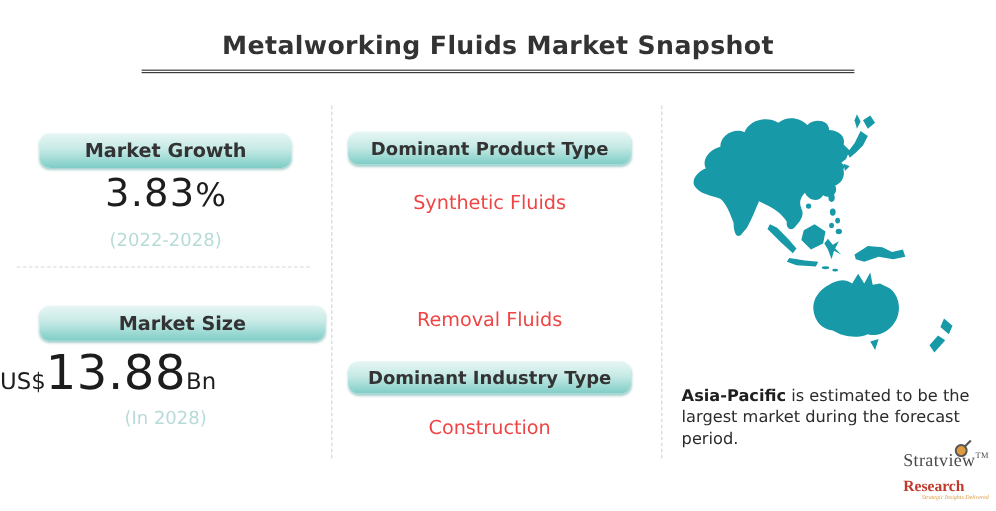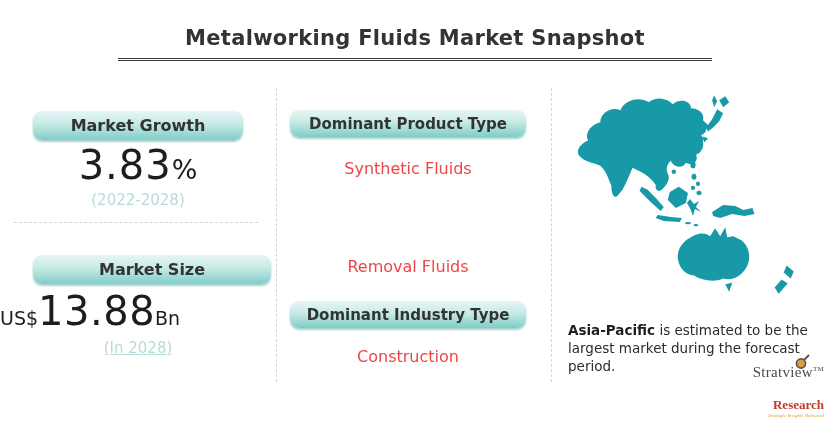--- a/index.html
+++ b/index.html
@@ -26,34 +26,34 @@
   .pill {
     display:flex; align-items:center; justify-content:center;
     background: linear-gradient(180deg, #e6f6f4 0%, #c7eae6 45%, #7ecdc6 100%);
     border-radius:9px;
     box-shadow: 0 1.5px 2px rgba(96,170,164,.55);
     color:var(--text-dark); font-weight:bold;
   }
   
   .pill-growth { position:absolute; left:33px; top:111px; width:210px; height:29px; font-size:16px; }
   .growth-value { position:absolute; left:0; top:142px; width:276px; text-align:center; color:#1d1d1d; }
-  .growth-value .num { font-size:40px; font-weight:500; letter-spacing:1px; }
+  .growth-value .num { font-size:32px; font-weight:500; letter-spacing:1px; }
   .growth-value .unit { font-size:27px; font-weight:500; }
   .growth-period { position:absolute; left:0; top:191px; width:276px; text-align:center;
     font-size:15px; font-weight:500; color:var(--muted-teal); }
   .h-divider { position:absolute; left:14px; top:222px; width:244px; height:0;
     border-top:1.5px dashed #d2d7d7; }
   .pill-size { position:absolute; left:33px; top:255px; width:238px; height:29px; font-size:16px; }
   .size-value { position:absolute; left:0; top:288px; width:276px; text-align:center;
     display:flex; justify-content:flex-start; align-items:baseline; color:#1d1d1d; }
   .size-value .prefix { font-size:19px; font-weight:500; }
   .size-value .num { font-size:40px; font-weight:500; letter-spacing:.5px; }
   .size-value .suffix { font-size:19px; font-weight:500; }
   .size-period { position:absolute; left:0; top:339px; width:276px; text-align:center;
-    font-size:15px; font-weight:500; color:var(--muted-teal);text-decoration:underline; }
+    font-size:15px; font-weight:500; color:var(--muted-teal); }
   
   .v-divider { position:absolute; top:88px; height:294px; width:0; border-left:1.5px dashed #d2d7d7; }
   .v-divider.one { left:276px; }
   .v-divider.two { left:551px; }
   
   .mid-pill { position:absolute; left:290px; width:236px; height:27px; font-size:15px; }
   .mid-pill.p1 { top:110px; }
   .mid-pill.p2 { top:211px; }
   .mid-pill.p3 { top:301px; }
   .mid-value { position:absolute; left:278px; width:260px; text-align:center;
@@ -67,21 +67,21 @@
   .map-land { fill: var(--accent-teal); }
   .caption { position:absolute; left:568px; top:322px; width:262px;
     font-size:13.5px; line-height:1.32; color:#2c2c2c; }
   .caption .hl { font-weight:bold; color:#1f1f1f; }
   
   .logo { position:absolute; right:6px; bottom:8px; text-align:center;
     font-family:"Liberation Serif", "DejaVu Serif", serif; }
   .logo-top { position:relative; font-size:15px; color:#4a4a4a; letter-spacing:.3px; }
   .logo-top sup { font-size:7px; vertical-align:super; }
   .logo-magnifier { position:absolute; left:57%; top:-10px; }
-  .logo-research { font-size:13px; font-weight:bold; color:var(--logo-red); margin-top:16px; text-align:right; }
+  .logo-research { font-size:13px; font-weight:bold; color:var(--logo-red); margin-top:4px; text-align:left; }
   .logo-tagline { font-size:5px; font-style:italic; color:var(--logo-gold); text-align:right; }
 </style>
 </head>
 <body>
 
 <div class="canvas">
 
   <div class="title-wrap">
     <div class="page-title">Metalworking Fluids Market Snapshot</div>
   </div>

